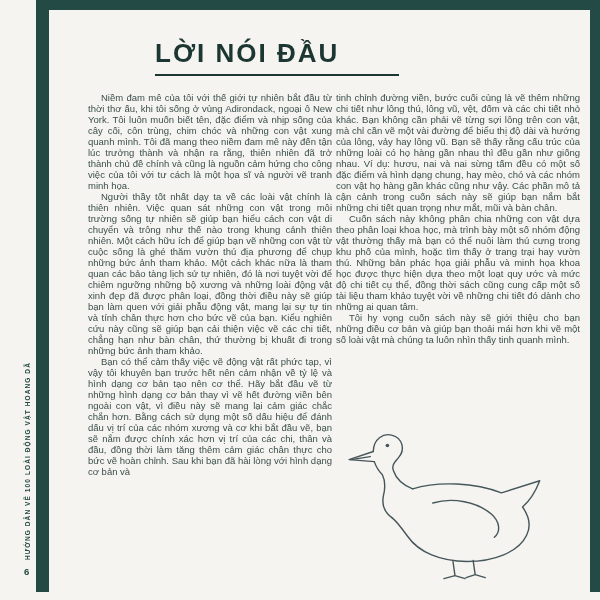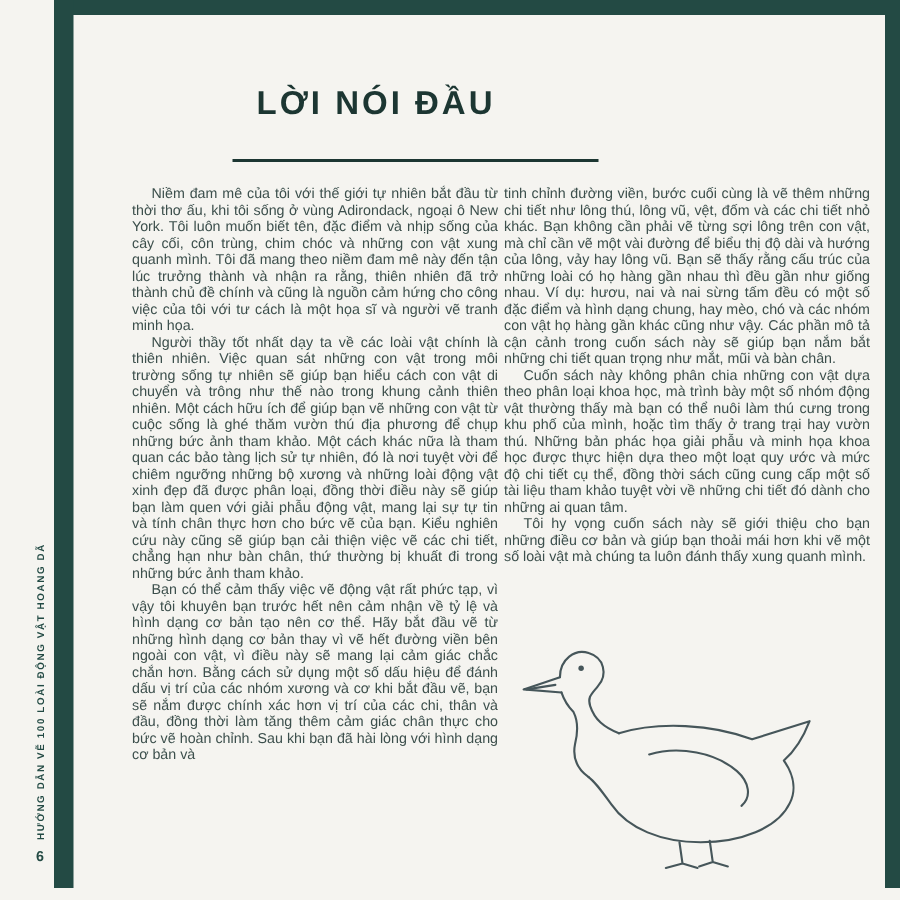--- a/index.html
+++ b/index.html
@@ -20,22 +20,22 @@
     font-size:6.5px;font-weight:bold;letter-spacing:1.1px;
     color:var(--band,#234a44);
   }
   .pagenum{
     position:absolute;left:24px;top:566px;
     font-size:9.5px;font-weight:bold;color:var(--band,#234a44);
   }
   .content{position:absolute;left:88px;top:40px;width:492px;}
   .titlebox{margin-left:67px;width:244px;}
   .title{
-    margin:16px;padding:0 0 8px 0;
-    font-size:22px;line-height:26px;font-weight:bold;
+    margin:0;padding:0 0 8px 0;
+    font-size:26px;line-height:26px;font-weight:bold;
     letter-spacing:2px;color:var(--title,#1c3632);
   }
   .rule{height:2px;background:var(--title,#1c3632);}
   .cols{display:flex;gap:4px;margin-top:16px;}
   .col{flex:1 1 0;min-width:0;}
   .col p{
     margin:0;padding:0;
     font-size:9.5px;line-height:11px;
     text-align:justify;
     color:var(--text,#3c4f4c);
@@ -64,21 +64,21 @@
   </div>
   <div class="cols">
     <div class="col">
       <p class="indent">Niềm đam mê của tôi với thế giới tự nhiên bắt đầu từ thời thơ ấu, khi tôi sống ở vùng Adirondack, ngoại ô New York. Tôi luôn muốn biết tên, đặc điểm và nhịp sống của cây cối, côn trùng, chim chóc và những con vật xung quanh mình. Tôi đã mang theo niềm đam mê này đến tận lúc trưởng thành và nhận ra rằng, thiên nhiên đã trở thành chủ đề chính và cũng là nguồn cảm hứng cho công việc của tôi với tư cách là một họa sĩ và người vẽ tranh minh họa.</p>
       <p class="indent">Người thầy tốt nhất dạy ta về các loài vật chính là thiên nhiên. Việc quan sát những con vật trong môi trường sống tự nhiên sẽ giúp bạn hiểu cách con vật di chuyển và trông như thế nào trong khung cảnh thiên nhiên. Một cách hữu ích để giúp bạn vẽ những con vật từ cuộc sống là ghé thăm vườn thú địa phương để chụp những bức ảnh tham khảo. Một cách khác nữa là tham quan các bảo tàng lịch sử tự nhiên, đó là nơi tuyệt vời để chiêm ngưỡng những bộ xương và những loài động vật xinh đẹp đã được phân loại, đồng thời điều này sẽ giúp bạn làm quen với giải phẫu động vật, mang lại sự tự tin và tính chân thực hơn cho bức vẽ của bạn. Kiểu nghiên cứu này cũng sẽ giúp bạn cải thiện việc vẽ các chi tiết, chẳng hạn như bàn chân, thứ thường bị khuất đi trong những bức ảnh tham khảo.</p>
       <p class="indent">Bạn có thể cảm thấy việc vẽ động vật rất phức tạp, vì vậy tôi khuyên bạn trước hết nên cảm nhận về tỷ lệ và hình dạng cơ bản tạo nên cơ thể. Hãy bắt đầu vẽ từ những hình dạng cơ bản thay vì vẽ hết đường viền bên ngoài con vật, vì điều này sẽ mang lại cảm giác chắc chắn hơn. Bằng cách sử dụng một số dấu hiệu để đánh dấu vị trí của các nhóm xương và cơ khi bắt đầu vẽ, bạn sẽ nắm được chính xác hơn vị trí của các chi, thân và đầu, đồng thời làm tăng thêm cảm giác chân thực cho bức vẽ hoàn chỉnh. Sau khi bạn đã hài lòng với hình dạng cơ bản và</p>
     </div>
     <div class="col">
       <p>tinh chỉnh đường viền, bước cuối cùng là vẽ thêm những chi tiết như lông thú, lông vũ, vệt, đốm và các chi tiết nhỏ khác. Bạn không cần phải vẽ từng sợi lông trên con vật, mà chỉ cần vẽ một vài đường để biểu thị độ dài và hướng của lông, vảy hay lông vũ. Bạn sẽ thấy rằng cấu trúc của những loài có họ hàng gần nhau thì đều gần như giống nhau. Ví dụ: hươu, nai và nai sừng tấm đều có một số đặc điểm và hình dạng chung, hay mèo, chó và các nhóm con vật họ hàng gần khác cũng như vậy. Các phần mô tả cận cảnh trong cuốn sách này sẽ giúp bạn nắm bắt những chi tiết quan trọng như mắt, mũi và bàn chân.</p>
       <p class="indent">Cuốn sách này không phân chia những con vật dựa theo phân loại khoa học, mà trình bày một số nhóm động vật thường thấy mà bạn có thể nuôi làm thú cưng trong khu phố của mình, hoặc tìm thấy ở trang trại hay vườn thú. Những bản phác họa giải phẫu và minh họa khoa học được thực hiện dựa theo một loạt quy ước và mức độ chi tiết cụ thể, đồng thời sách cũng cung cấp một số tài liệu tham khảo tuyệt vời về những chi tiết đó dành cho những ai quan tâm.</p>
-      <p class="indent">Tôi hy vọng cuốn sách này sẽ giới thiệu cho bạn những điều cơ bản và giúp bạn thoải mái hơn khi vẽ một số loài vật mà chúng ta luôn đánh thấy xung quanh mình.</p>
+      <p class="indent">Tôi hy vọng cuốn sách này sẽ giới thiệu cho bạn những điều cơ bản và giúp bạn thoải mái hơn khi vẽ một số loài vật mà chúng ta luôn nhìn thấy tinh quanh mình.</p>
     </div>
   </div>
 </div>
 
 <svg class="duck" viewBox="0 0 230 160" aria-hidden="true">
 
   <path d="M33,27 L9,35 L34,37"></path>
   <path d="M11,35 L30,32"></path>
 
   <path d="M33,27 C33,15 43,8 52,11 C62,14 65,25 58,33 C54,38 51,40 53,46 C56,55 62,60 72,64"></path>

